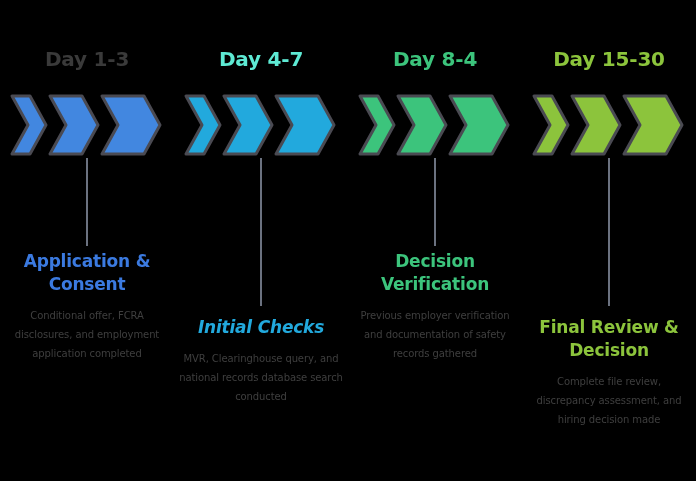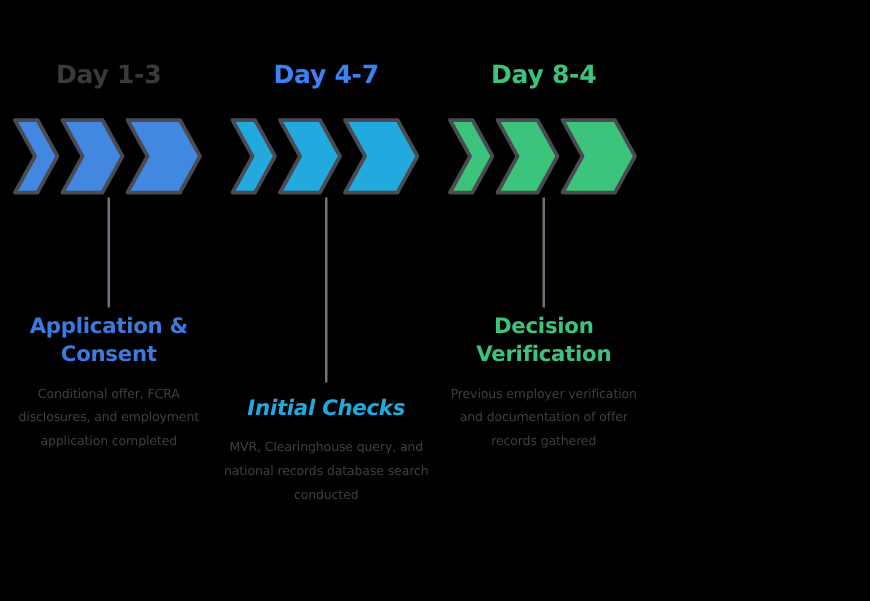--- a/index.html
+++ b/index.html
@@ -116,21 +116,21 @@
 
     <div class="connector conn-short" style="background: rgb(107, 114, 128);"></div>
 
     <div class="textblock tb-high">
       <div class="step-title" style="color: rgb(59, 122, 224);">Application &amp; Consent</div>
       <div class="step-desc" style="color: rgb(63, 63, 63);">Conditional offer, FCRA disclosures, and employment application completed</div>
     </div>
   </div>
 
   <div class="col col-1">
-    <div class="day-label" style="color: #3b82f6;">Day 4-7</div>
+    <div class="day-label" style="color: #5eead4;">Day 4-7</div>
 
     <div class="chev-group">
       <svg class="chev-svg" width="158" height="66" viewBox="0 0 158 66">
         <g stroke="#4a4a52" stroke-width="3" stroke-linejoin="round">
           <path class="chev-fill-1" d="M4 4 H22 L38 33 L22 62 H4 L20 33 Z" fill="#22a9dd"></path>
           <path class="chev-fill-1" d="M42 4 H74 L90 33 L74 62 H42 L58 33 Z" fill="#22a9dd"></path>
           <path class="chev-fill-1" d="M94 4 H136 L152 33 L136 62 H94 L110 33 Z" fill="#22a9dd"></path>
         </g>
       </svg>
     </div>
@@ -153,18 +153,38 @@
           <path class="chev-fill-2" d="M42 4 H74 L90 33 L74 62 H42 L58 33 Z" fill="#3cc47c"></path>
           <path class="chev-fill-2" d="M94 4 H136 L152 33 L136 62 H94 L110 33 Z" fill="#3cc47c"></path>
         </g>
       </svg>
     </div>
 
     <div class="connector conn-short" style="background: rgb(107, 114, 128);"></div>
 
     <div class="textblock tb-high">
       <div class="step-title" style="color: rgb(60, 196, 124);">Decision Verification</div>
-      <div class="step-desc" style="color: rgb(63, 63, 63);">Previous employer verification and documentation of offer records gathered</div>
+      <div class="step-desc" style="color: rgb(63, 63, 63);">Previous employer verification and documentation of safety records gathered</div>
     </div>
   </div>
 
+  <div class="col col-3">
+    <div class="day-label" style="color: rgb(140, 196, 60);">Day 15-30</div>
+
+    <div class="chev-group">
+      <svg class="chev-svg" width="158" height="66" viewBox="0 0 158 66">
+        <g stroke="#4a4a52" stroke-width="3" stroke-linejoin="round">
+          <path class="chev-fill-3" d="M4 4 H22 L38 33 L22 62 H4 L20 33 Z" fill="#8cc43c"></path>
+          <path class="chev-fill-3" d="M42 4 H74 L90 33 L74 62 H42 L58 33 Z" fill="#8cc43c"></path>
+          <path class="chev-fill-3" d="M94 4 H136 L152 33 L136 62 H94 L110 33 Z" fill="#8cc43c"></path>
+        </g>
+      </svg>
+    </div>
+
+    <div class="connector conn-long" style="background: rgb(107, 114, 128);"></div>
+
+    <div class="textblock tb-low">
+      <div class="step-title" style="color: rgb(140, 196, 60);">Final Review &amp; Decision</div>
+      <div class="step-desc" style="color: rgb(63, 63, 63);">Complete file review, discrepancy assessment, and hiring decision made</div>
+    </div>
+  </div>
 
 </div>
 
 </body></html>

